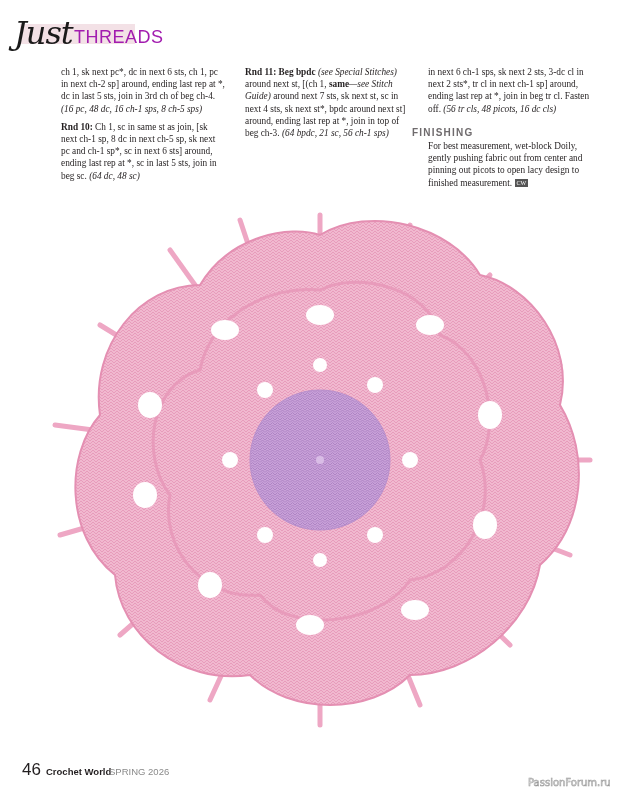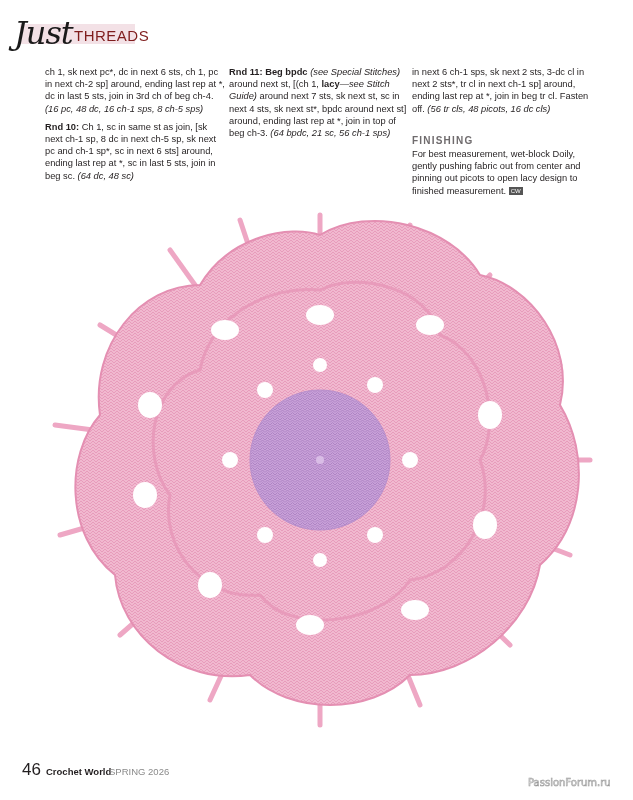--- a/index.html
+++ b/index.html
@@ -12,35 +12,35 @@
       position: absolute; left: 20px; top: 24px; width: 115px; height: 20px;
       background: #f3e1e6;
     }
     .logo-script {
       position: absolute; left: 14px; top: 14px;
       font-family: "DejaVu Serif", serif; font-style: italic;
       font-size: 32px; color: #1a1a1a; letter-spacing: -1px;
     }
     .logo-threads {
       position: absolute; left: 74px; top: 27px;
-      font-size: 15px; letter-spacing: 0.5px; color: #7f1d1d;
+      font-size: 18px; letter-spacing: 0.5px; color: #a21caf;
     }
     .col {
       position: absolute; top: 66px; width: 180px;
       font-size: 9.3px; line-height: 12.2px; color: #231f20;
     }
-    .col p { margin: 0 0 6px 0; }
+    .col p { margin: 0 0 6px 16px; font-family: Liberation Serif, serif; }
     .col1 { left: 45px; }
     .col2 { left: 229px; }
     .col3 { left: 412px; }
     .b { font-weight: bold; }
     .i { font-style: italic; }
     .fin-head {
       font-weight: bold; color: #6f6b6d; letter-spacing: 1.2px;
-      font-size: 10px; margin: 20px 0 1px 0;
+      font-size: 10px; margin: 12px 0 1px 0;
     }
     .cw-badge {
       display: inline-block; font-size: 6px; background: #555; color: #fff;
       padding: 0 2px; line-height: 8px; vertical-align: middle;
     }
     .doily-wrap {
       position: absolute; left: 30px; top: 195px; width: 580px; height: 560px;
     }
     .footer-num {
       position: absolute; left: 22px; top: 760px; font-size: 17px; color: #231f20; text-align: center;
@@ -75,21 +75,21 @@
     <span class="i">(64 dc, 48 sc)</span>
   </p>
 </div>
 
 <div class="col col2">
   <p>
     <span class="b">Rnd 11:</span>
     <span class="b">Beg bpdc</span>
     <span class="i">(see Special Stitches)</span>
     <span>around next st, [(ch 1,</span>
-    <span class="b">lacy</span><span class="i">—see Stitch Guide)</span>
+    <span class="b">same</span><span class="i">—see Stitch Guide)</span>
     <span>around next 7 sts, sk next st, sc in next 4 sts, sk next st*, bpdc around next st] around, ending last rep at *, join in top of beg ch-3.</span>
     <span class="i">(64 bpdc, 21 sc, 56 ch-1 sps)</span>
   </p>
 </div>
 
 <div class="col col3">
   <p>
     <span>in next 6 ch-1 sps, sk next 2 sts, 3-dc cl in next 2 sts*, tr cl in next ch-1 sp] around, ending last rep at *, join in beg tr cl. Fasten off.</span>
     <span class="i">(56 tr cls, 48 picots, 16 dc cls)</span>
   </p>

